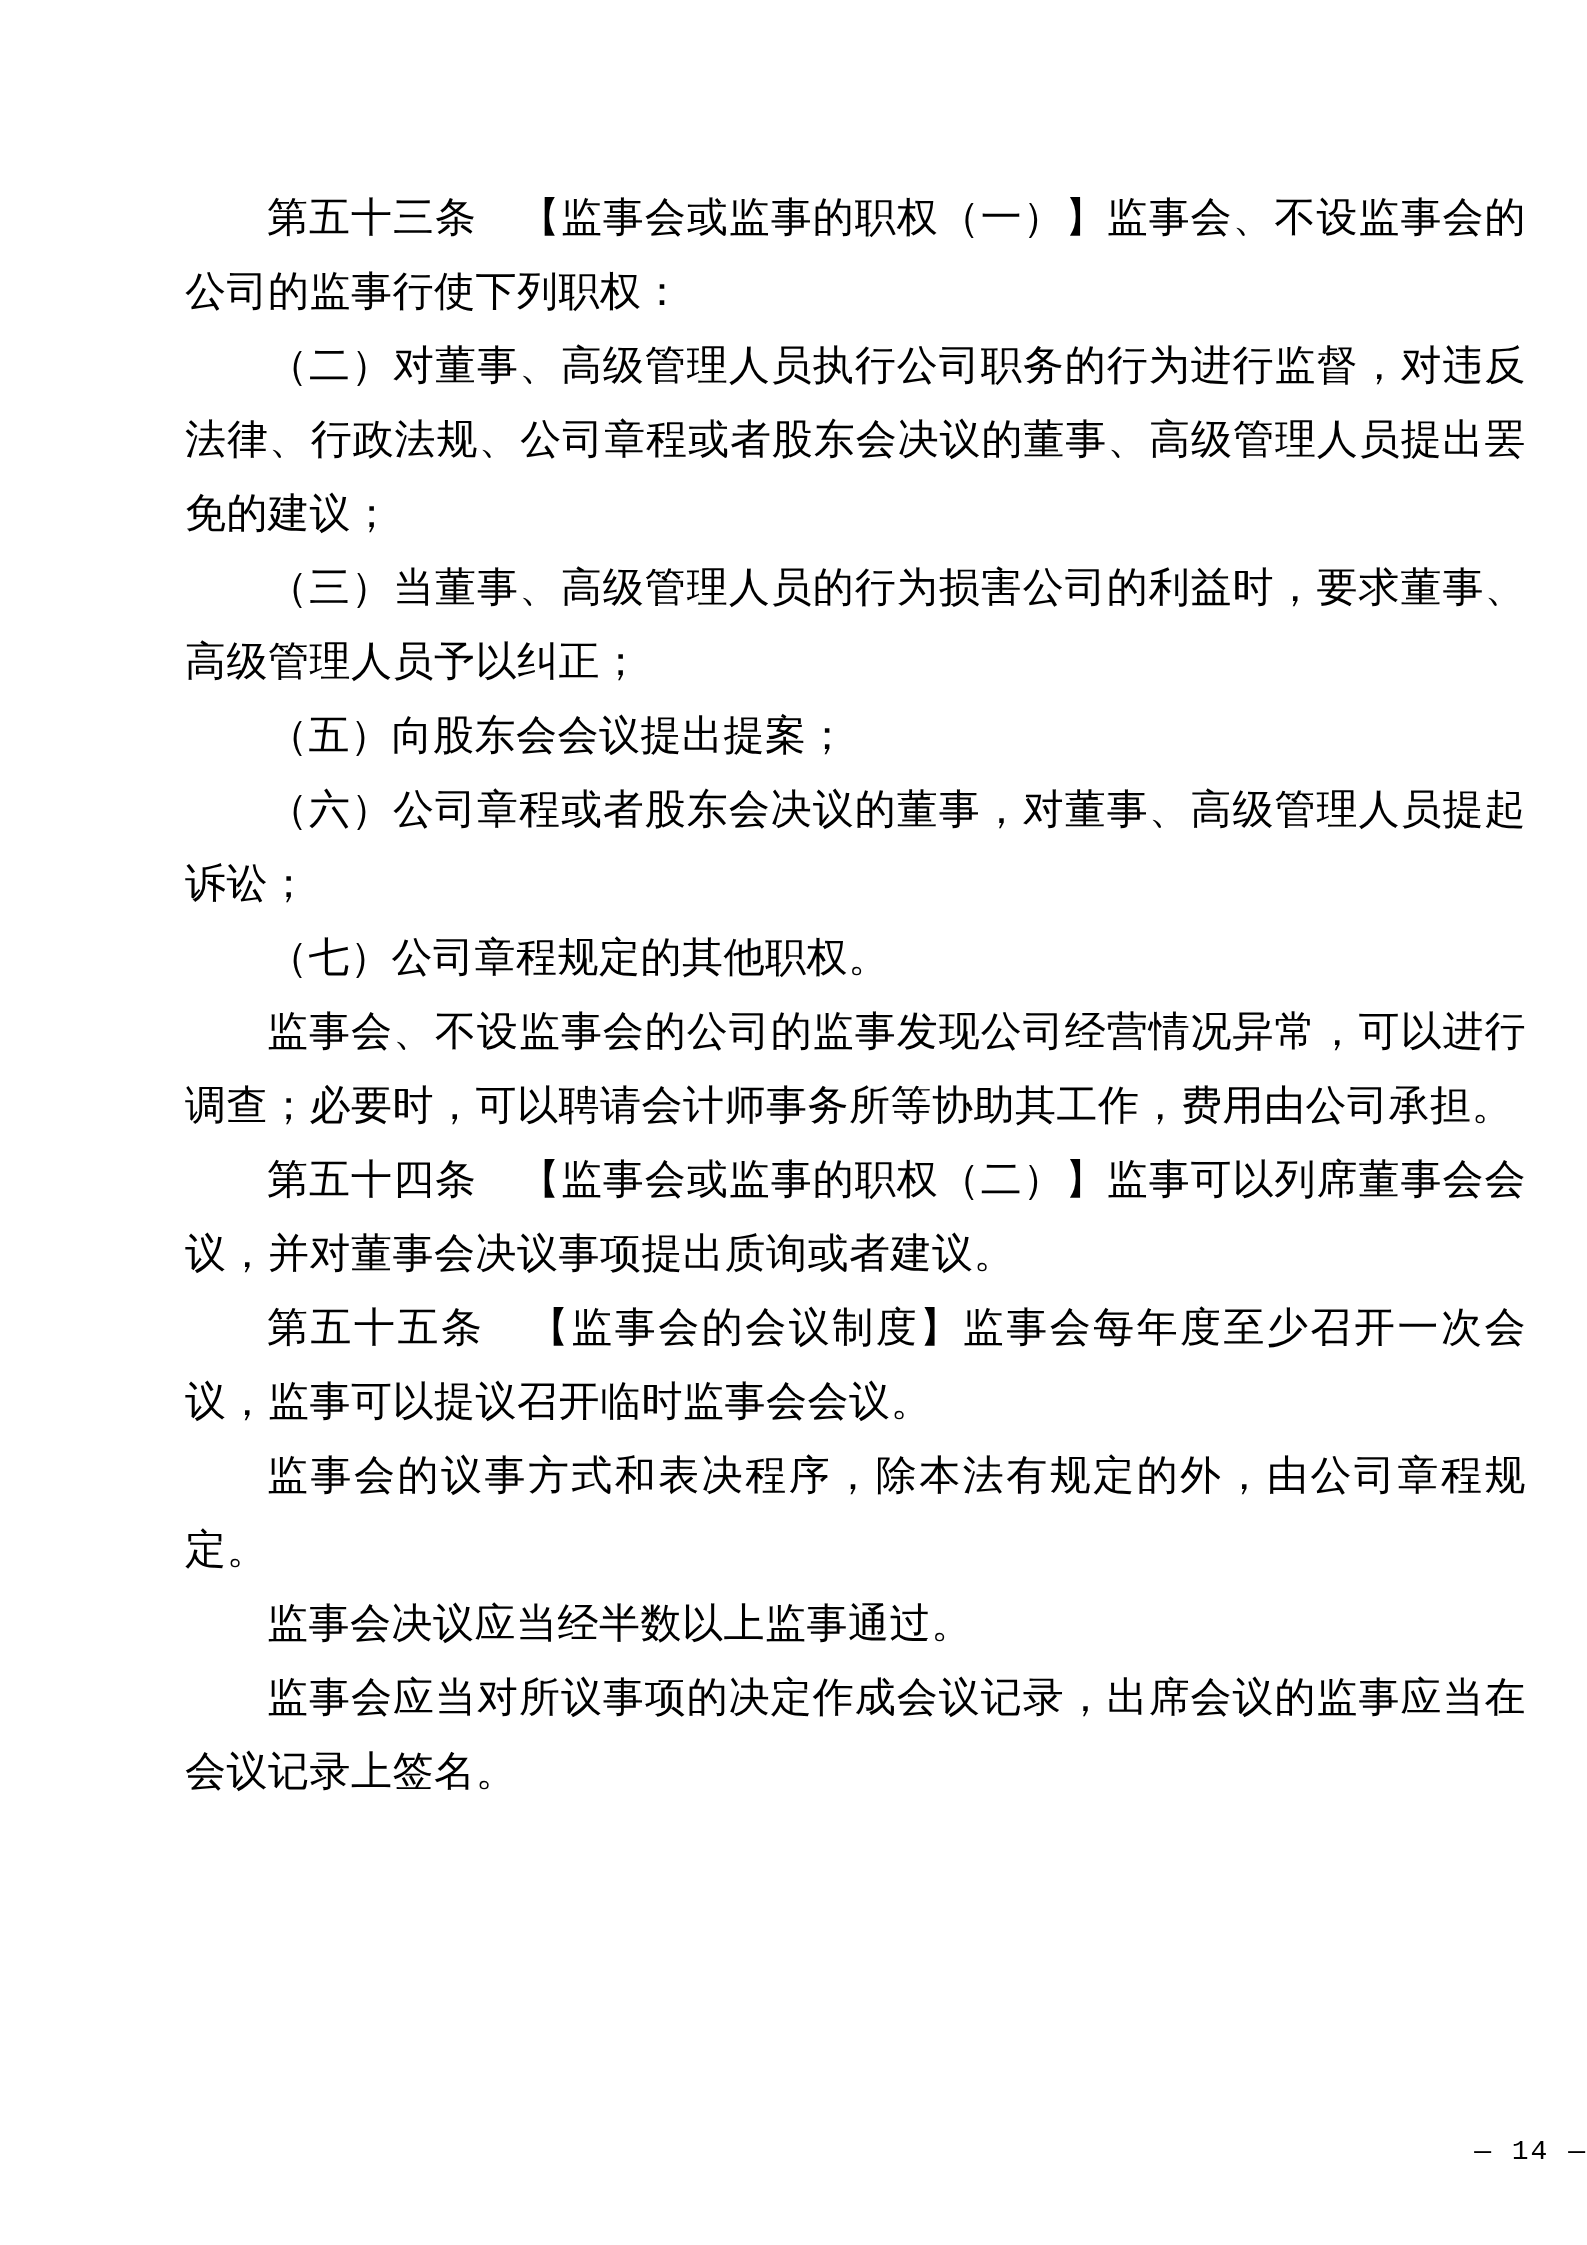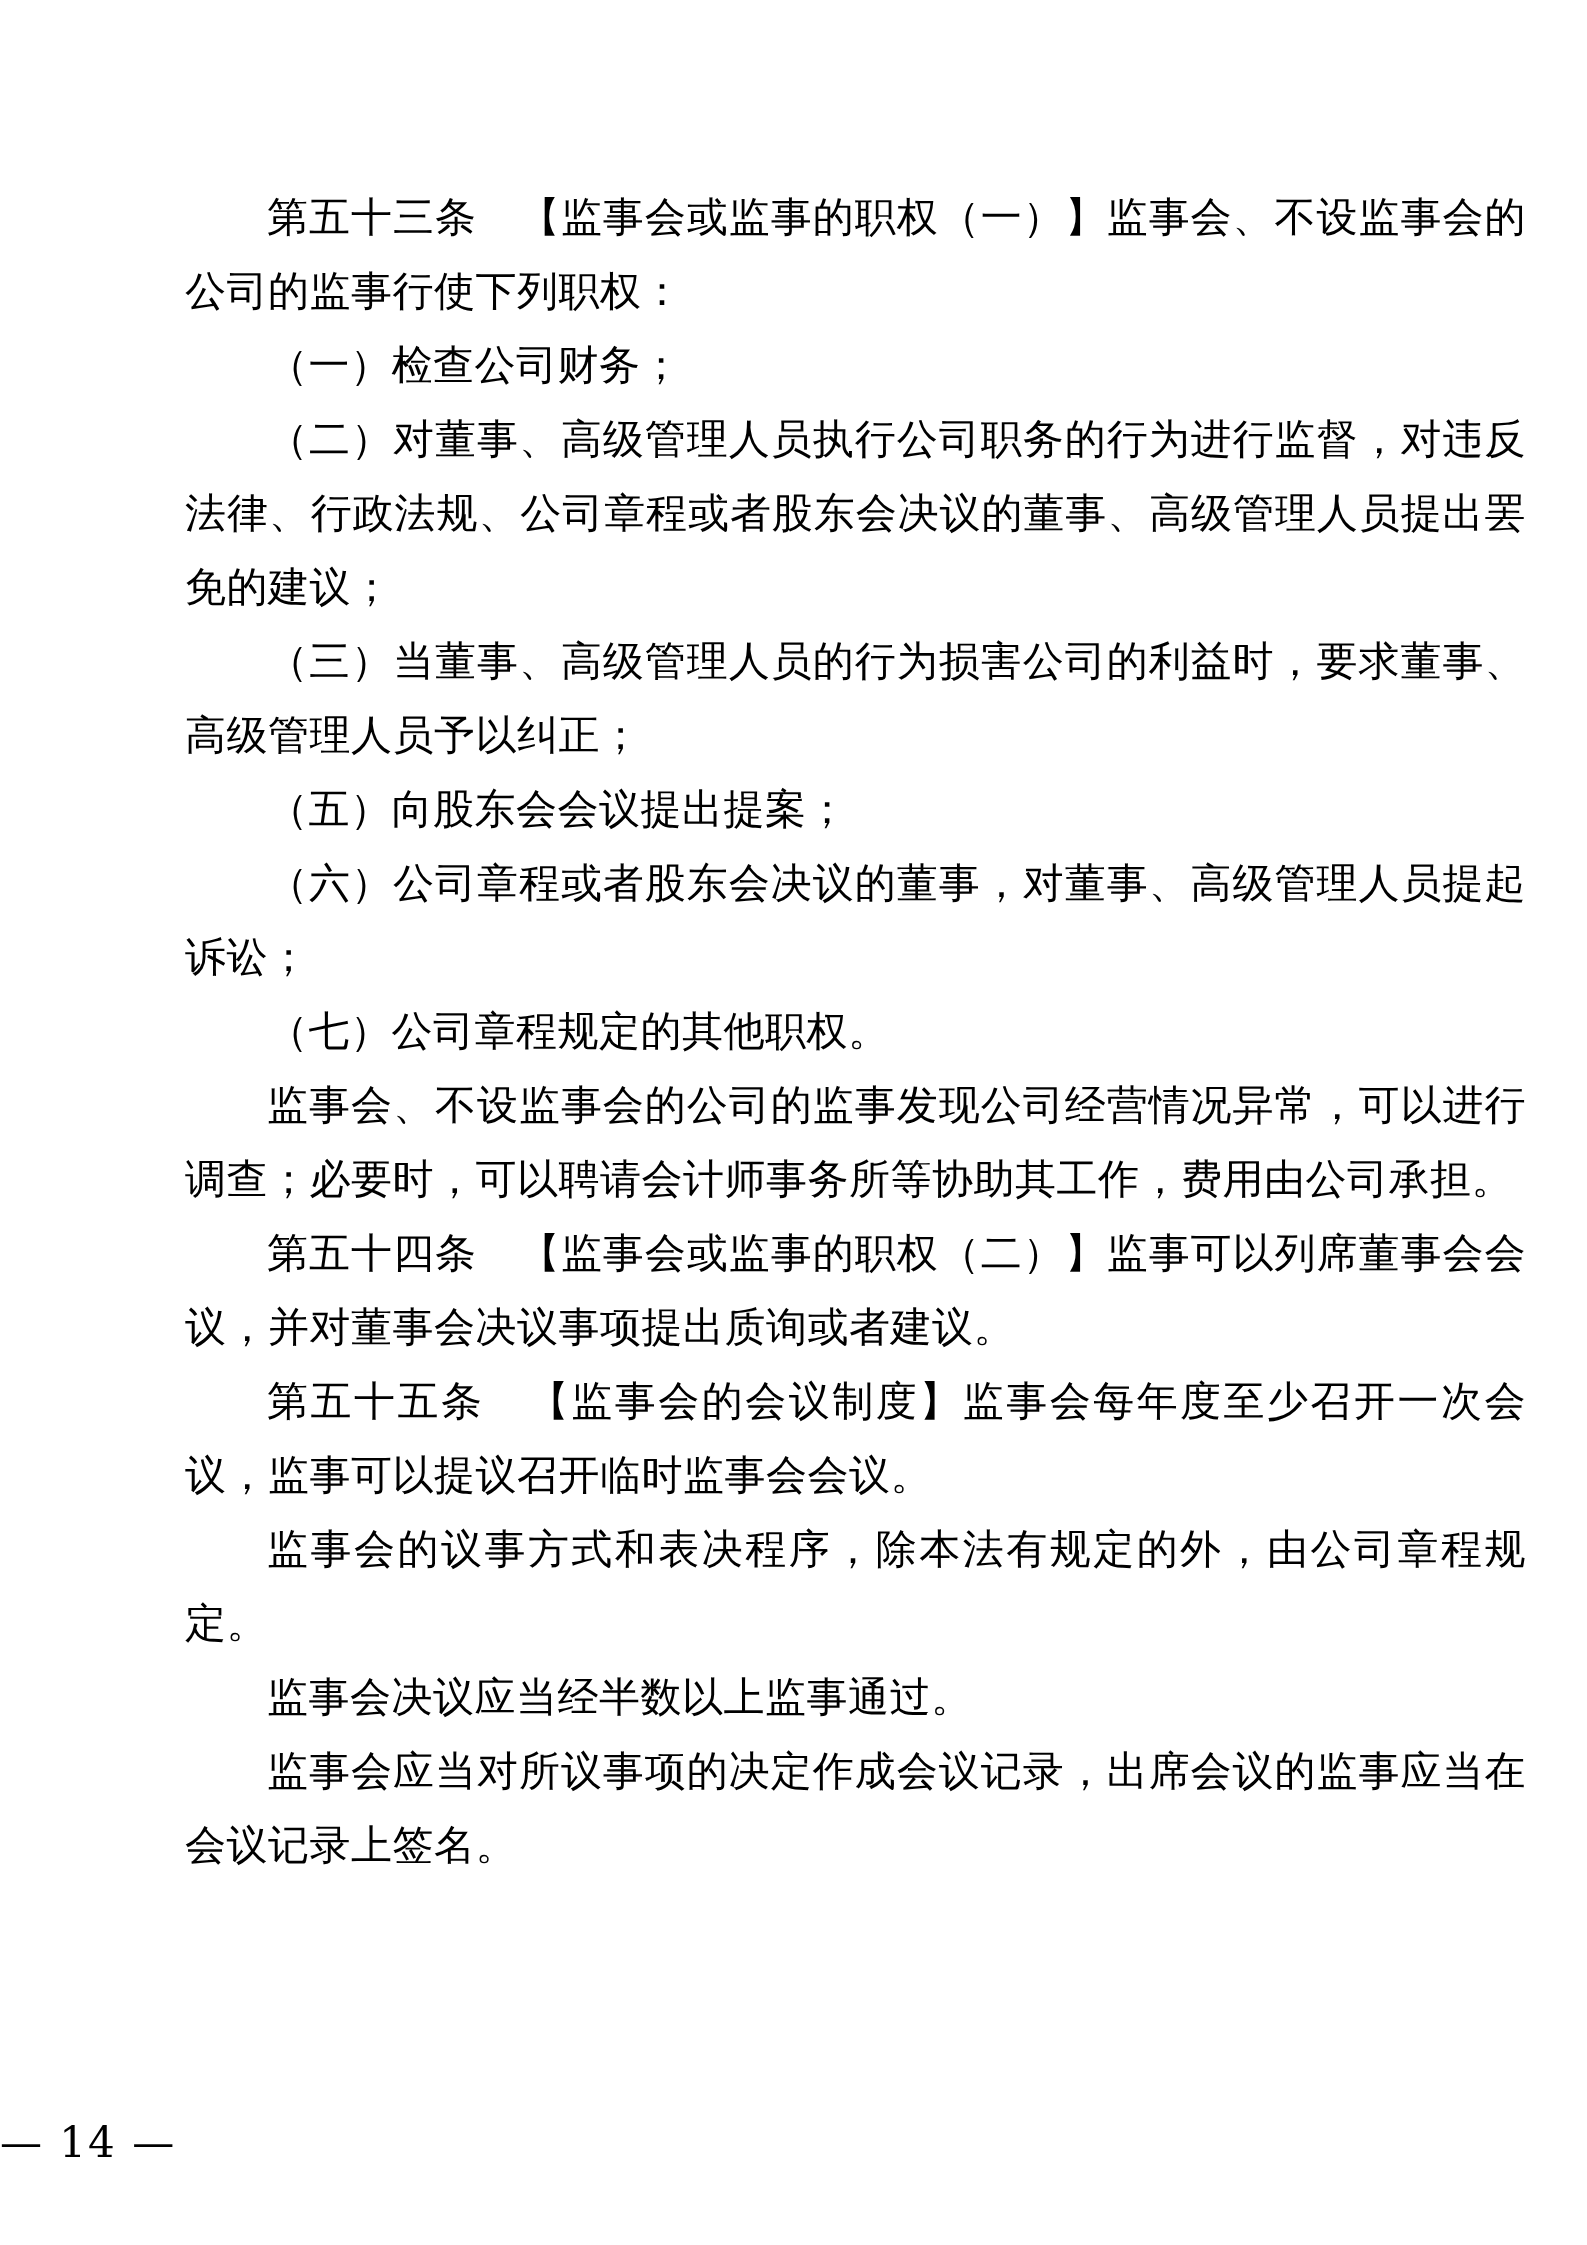--- a/index.html
+++ b/index.html
@@ -31,35 +31,35 @@
   }
   .para {
     margin: 0;
     text-indent: 82px;
   }
   .footer {
     position: absolute;
     left: 0;
     right: 0;
     bottom: 78px;
-    text-align: left;
-    font-size: 42px;
+    text-align: right;
+    font-size: 28px;
     letter-spacing: 2px;
+    font-family: Liberation Mono, monospace;
   }
   .page-number {
     display: inline-block;
   }
 </style>
 </head>
 <body>
 
 <div class="page">
   <div class="body-text">
     <p class="para">第五十三条　【监事会或监事的职权（一）】监事会、不设监事会的公司的监事行使下列职权：</p>
-    <p class="para">（一）检查公司财务；</p>
     <p class="para">（二）对董事、高级管理人员执行公司职务的行为进行监督，对违反法律、行政法规、公司章程或者股东会决议的董事、高级管理人员提出罢免的建议；</p>
     <p class="para">（三）当董事、高级管理人员的行为损害公司的利益时，要求董事、高级管理人员予以纠正；</p>
     <p class="para">（五）向股东会会议提出提案；</p>
     <p class="para">（六）公司章程或者股东会决议的董事，对董事、高级管理人员提起诉讼；</p>
     <p class="para">（七）公司章程规定的其他职权。</p>
     <p class="para">监事会、不设监事会的公司的监事发现公司经营情况异常，可以进行调查；必要时，可以聘请会计师事务所等协助其工作，费用由公司承担。</p>
     <p class="para">第五十四条　【监事会或监事的职权（二）】监事可以列席董事会会议，并对董事会决议事项提出质询或者建议。</p>
     <p class="para">第五十五条　【监事会的会议制度】监事会每年度至少召开一次会议，监事可以提议召开临时监事会会议。</p>
     <p class="para">监事会的议事方式和表决程序，除本法有规定的外，由公司章程规定。</p>
     <p class="para">监事会决议应当经半数以上监事通过。</p>

